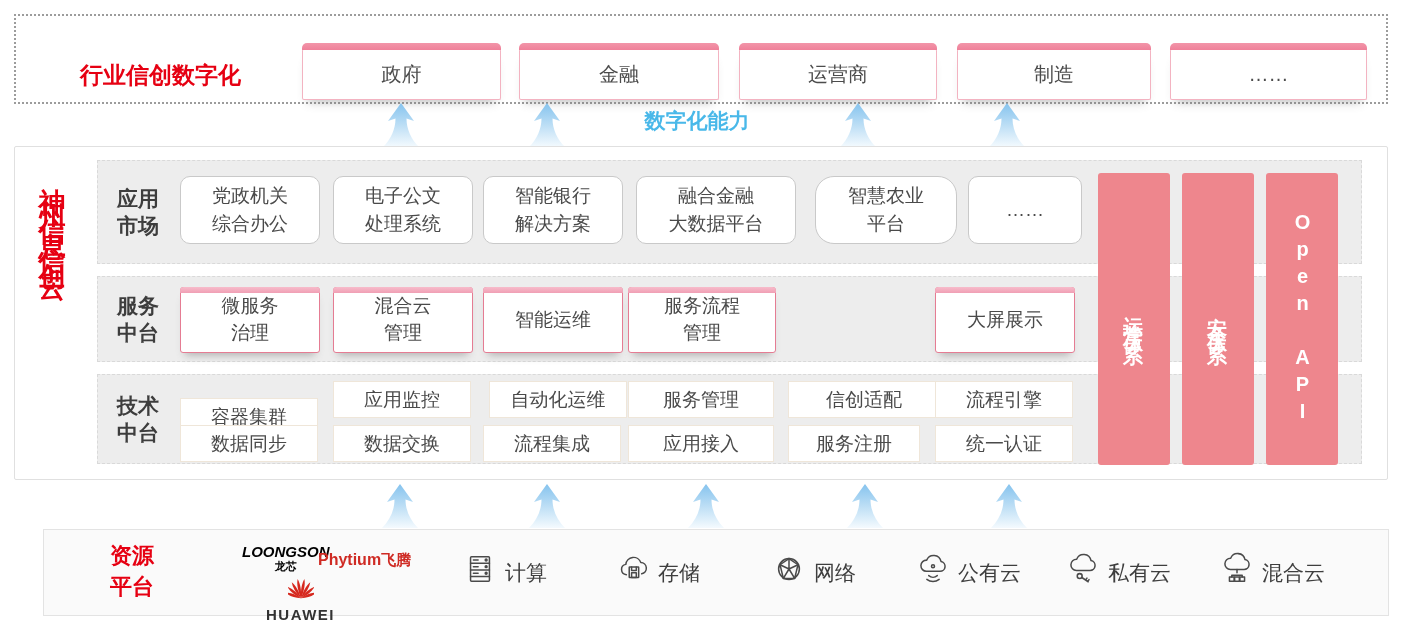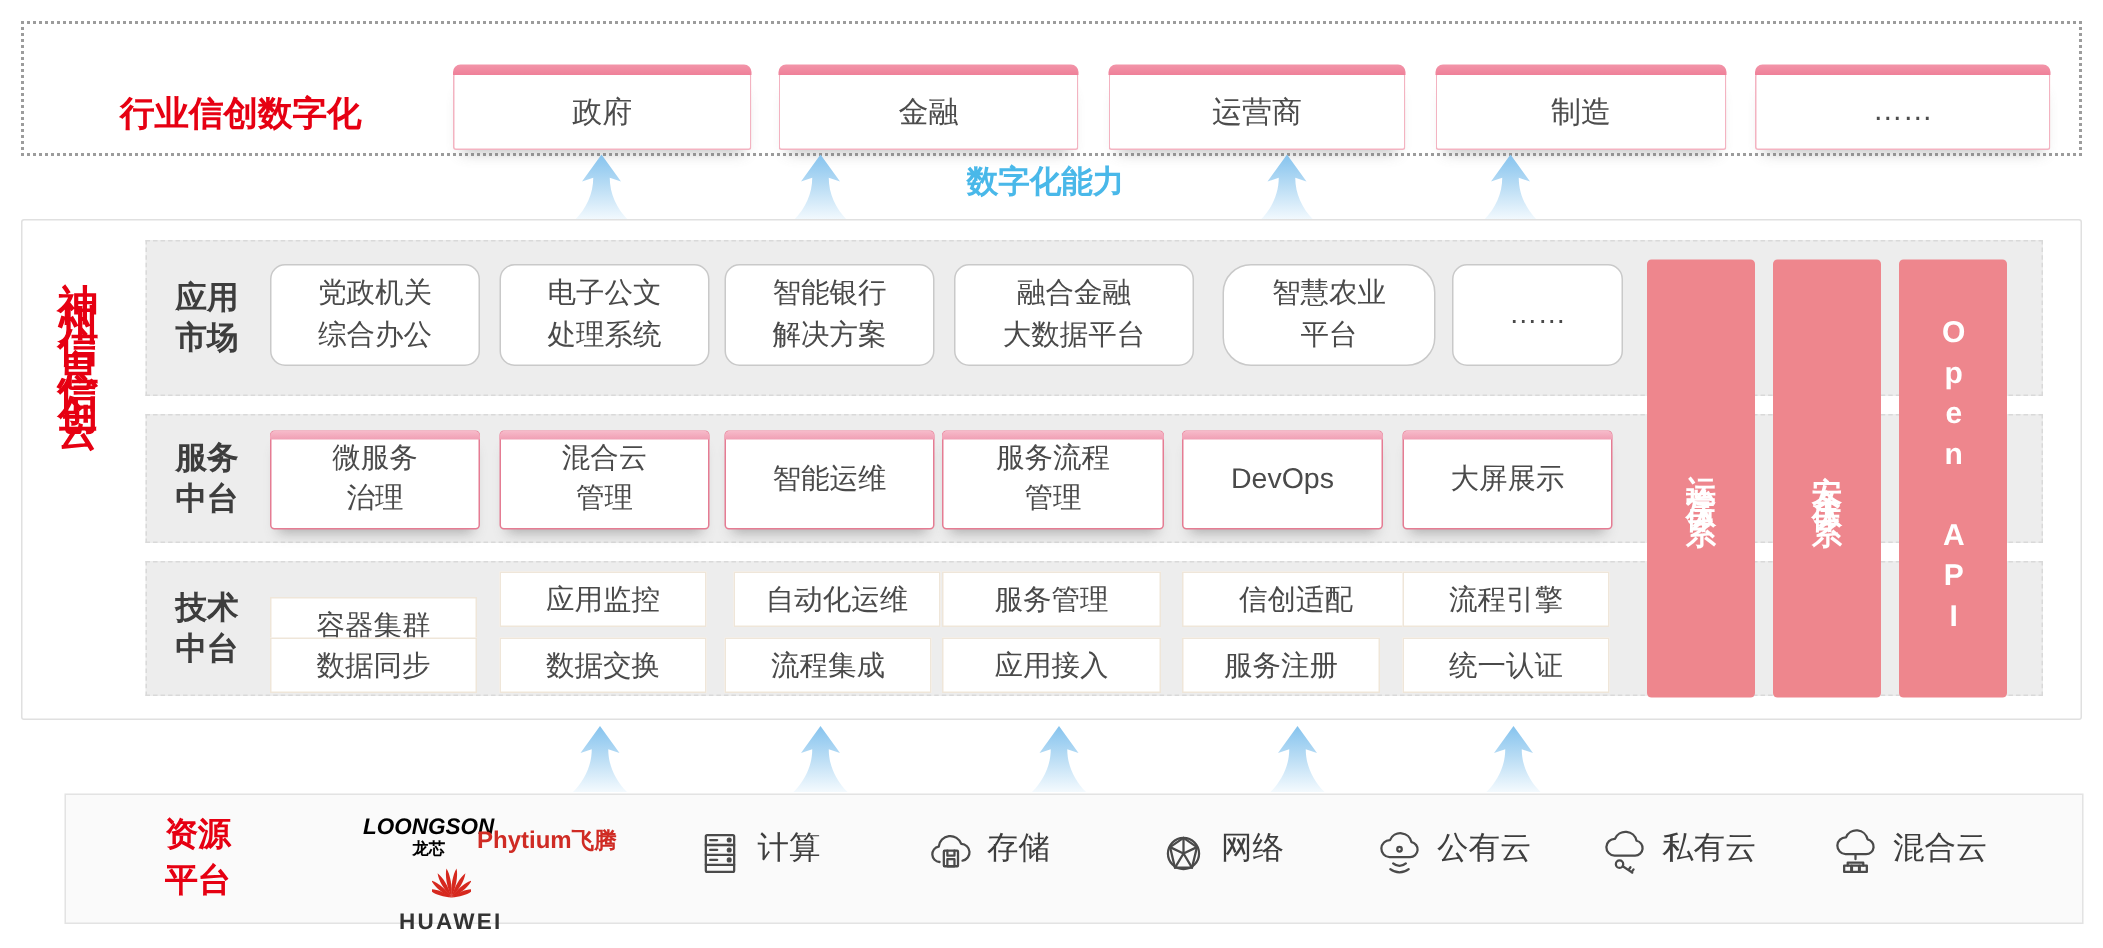--- a/index.html
+++ b/index.html
@@ -56,21 +56,21 @@
           background:#fafafa;border:1px solid #e3e3e3;box-sizing:border-box;}
   .resource-label{position:absolute;left:110px;top:541px;font-size:22px;font-weight:bold;
           color:#e60012;line-height:1.4;white-space:pre-line;}
   .loongson{position:absolute;left:242px;top:544px;color:#000000;text-align:center;line-height:1;}
   .loongson .main{font-size:15px;font-weight:bold;font-style:italic;}
   .loongson .sub{font-size:11px;font-weight:bold;margin-top:2px;}
   .phytium{position:absolute;left:318px;top:551px;color:#cf2b24;font-weight:bold;font-size:16px;}
   .phytium .sub{font-size:15px;}
   .huawei{position:absolute;left:266px;top:577px;display:flex;align-items:center;gap:5px;flex-direction:column;}
   .huawei .word{font-size:15px;font-weight:bold;color:#333;letter-spacing:1.5px;}
-  .res-item{position:absolute;top:551px;display:flex;align-items:flex-start;gap:8px;
+  .res-item{position:absolute;top:551px;display:flex;align-items:flex-end;gap:8px;
             color:#3e3e3e;font-size:21px;}
   .res-item svg{stroke:#4a4a4a;fill:none;stroke-width:1.6;stroke-linecap:round;stroke-linejoin:round;}
 </style>
 </head>
 <body>
 
 <div class="canvas">
 
   <svg width="0" height="0" style="position:absolute">
     <defs>
@@ -131,21 +131,20 @@
 平台</div>
   <div class="app-box" style="left:968px;top:176px;width:112px;height:66px;">……</div>
 
   <div class="svc-box pre" style="left:180px;top:287px;width:138px;height:64px;">微服务
 治理</div>
   <div class="svc-box pre" style="left:333px;top:287px;width:138px;height:64px;">混合云
 管理</div>
   <div class="svc-box" style="left:483px;top:287px;width:138px;height:64px;">智能运维</div>
   <div class="svc-box pre" style="left:628px;top:287px;width:146px;height:64px;">服务流程
 管理</div>
-  <div class="svc-box" style="left:788px;top:287px;width:132px;height:64px;">DevOps</div>
   <div class="svc-box" style="left:935px;top:287px;width:138px;height:64px;">大屏展示</div>
 
   <div class="tech-box" style="left:180px;top:381px;width:138px;margin-top:17px;">容器集群</div>
   <div class="tech-box" style="left:333px;top:381px;width:138px;">应用监控</div>
   <div class="tech-box" style="left:489px;top:381px;width:138px;">自动化运维</div>
   <div class="tech-box" style="left:628px;top:381px;width:146px;">服务管理</div>
   <div class="tech-box" style="left:788px;top:381px;width:152px;">信创适配</div>
   <div class="tech-box" style="left:935px;top:381px;width:138px;">流程引擎</div>
   <div class="tech-box" style="left:180px;top:425px;width:138px;">数据同步</div>
   <div class="tech-box" style="left:333px;top:425px;width:138px;">数据交换</div>

